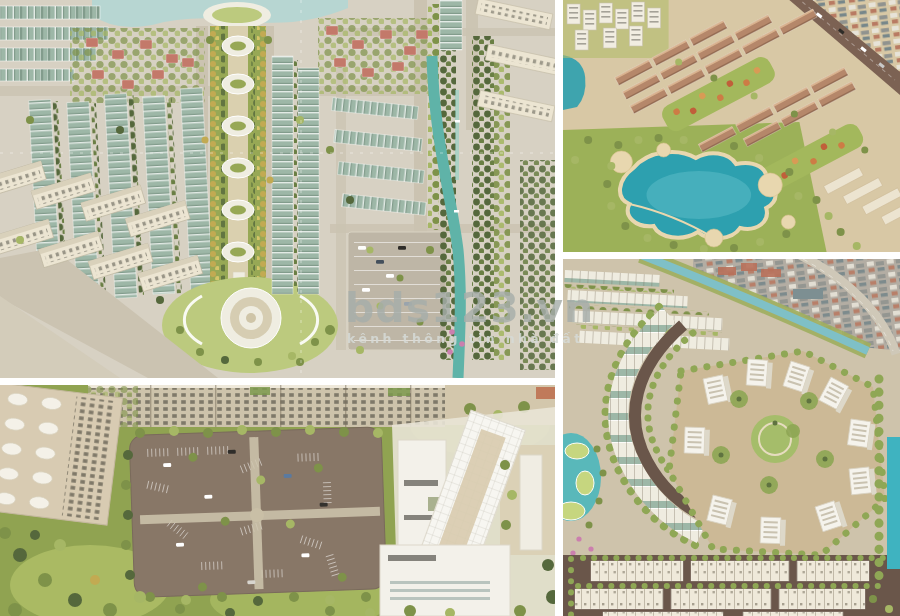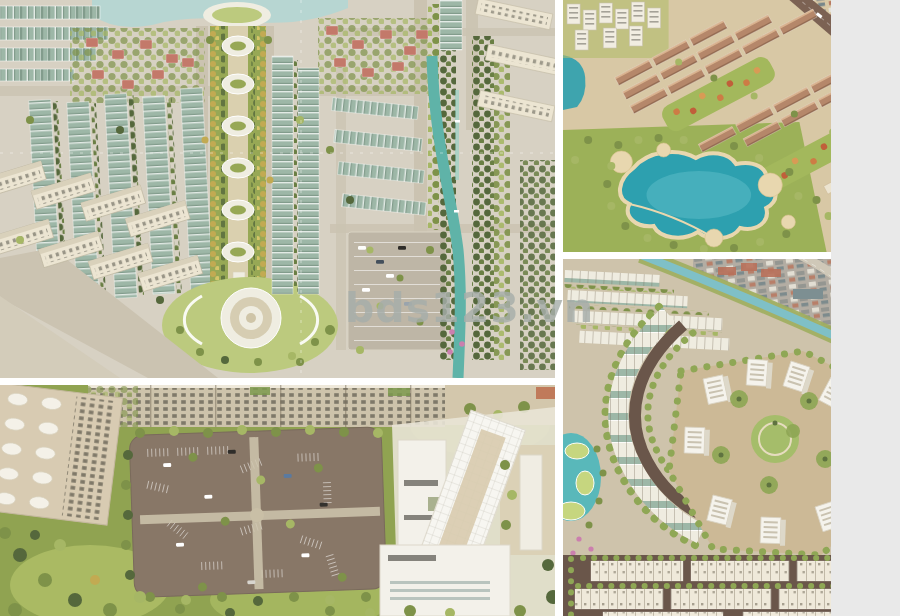--- a/index.html
+++ b/index.html
@@ -10,21 +10,21 @@
     --aCanal:#5fb3a8; --aParking:#beb6a6; --aWhite:#efede1; --aCream:#ece5d2;
     --bGreen:#90a351; --bAsphalt:#887767; --bGround:#cdc3ab; --bWhite:#f3f1ea;
     --bGlass:#afbdb7; --bBeige:#d8cbb2;
     --cTan:#d8c8a5; --cRoofBrown:#b5876a; --cGreen:#9cb158; --cLagoon:#2da0af;
     --cLagoonLight:#5bbcc6; --cSand:#e8d7af; --cRoad:#7c6253; --cOrange:#cd7c45; --cWhite:#f1ede1;
     --dGround:#cec3ab; --dPlaza:#ccb996; --dWhite:#f5f3ec; --dGreen:#8fa755; --dLawn:#a5bd6a;
     --dRoad:#6a564a; --dCanal:#7fc0c7; --dUrban:#b3ada3; --dWater:#3fb3c0; --dPond:#59b8ba; --dCream:#efe9da;
     --wmText:rgba(166,173,170,0.82); --wmTag:rgba(214,219,215,0.85);
   }
   html,body{margin:0;padding:0;background:#e9e9e9;font-family:"DejaVu Sans","Liberation Sans",sans-serif;}
-  .stage{position:relative;width:831px;height:616px;background:var(--pageBg);overflow:hidden;}
+  .stage{position:relative;width:900px;height:616px;background:var(--pageBg);overflow:hidden;}
   .panel{position:absolute;overflow:hidden;margin:0;padding:0;}
   .panel svg{display:block;width:100%;height:100%;}
   .panel-a{left:0;top:0;width:555px;height:378px;}
   .panel-b{left:0;top:385px;width:555px;height:231px;}
   .panel-c{left:563px;top:0;width:337px;height:252px;}
   .panel-d{left:563px;top:259px;width:337px;height:357px;}
   .t1{fill:var(--aTreeDark);} .t2{fill:var(--aTreeMid);} .t3{fill:var(--aTreeLight);}
   .ty{fill:var(--aTreeYellow);} .tp{fill:#cb7fae;}
   .stitch{stroke:rgba(255,255,255,.45);stroke-width:1;stroke-dasharray:3 7;fill:none;}
   .watermark{position:absolute;left:345px;top:288px;pointer-events:none;z-index:5;}
@@ -717,15 +717,16 @@
         <rect x="324" y="178" width="13" height="132" fill="var(--dWater)"></rect>
         <path d="M316,120 V320" stroke="var(--dGreen)" stroke-width="9" stroke-linecap="round" stroke-dasharray="0.1 13" fill="none"></path>
         <circle class="t2" cx="310" cy="340" r="4"></circle>
           <circle class="t3" cx="326" cy="350" r="4"></circle>
       </g>
     </svg>
   </figure>
 
   <div class="watermark">
     <div class="wm-brand">bds123.vn</div>
+    <div class="wm-tagline">kênh thông tin nhà đất</div>
   </div>
 
 </div>
 
 </body></html>

